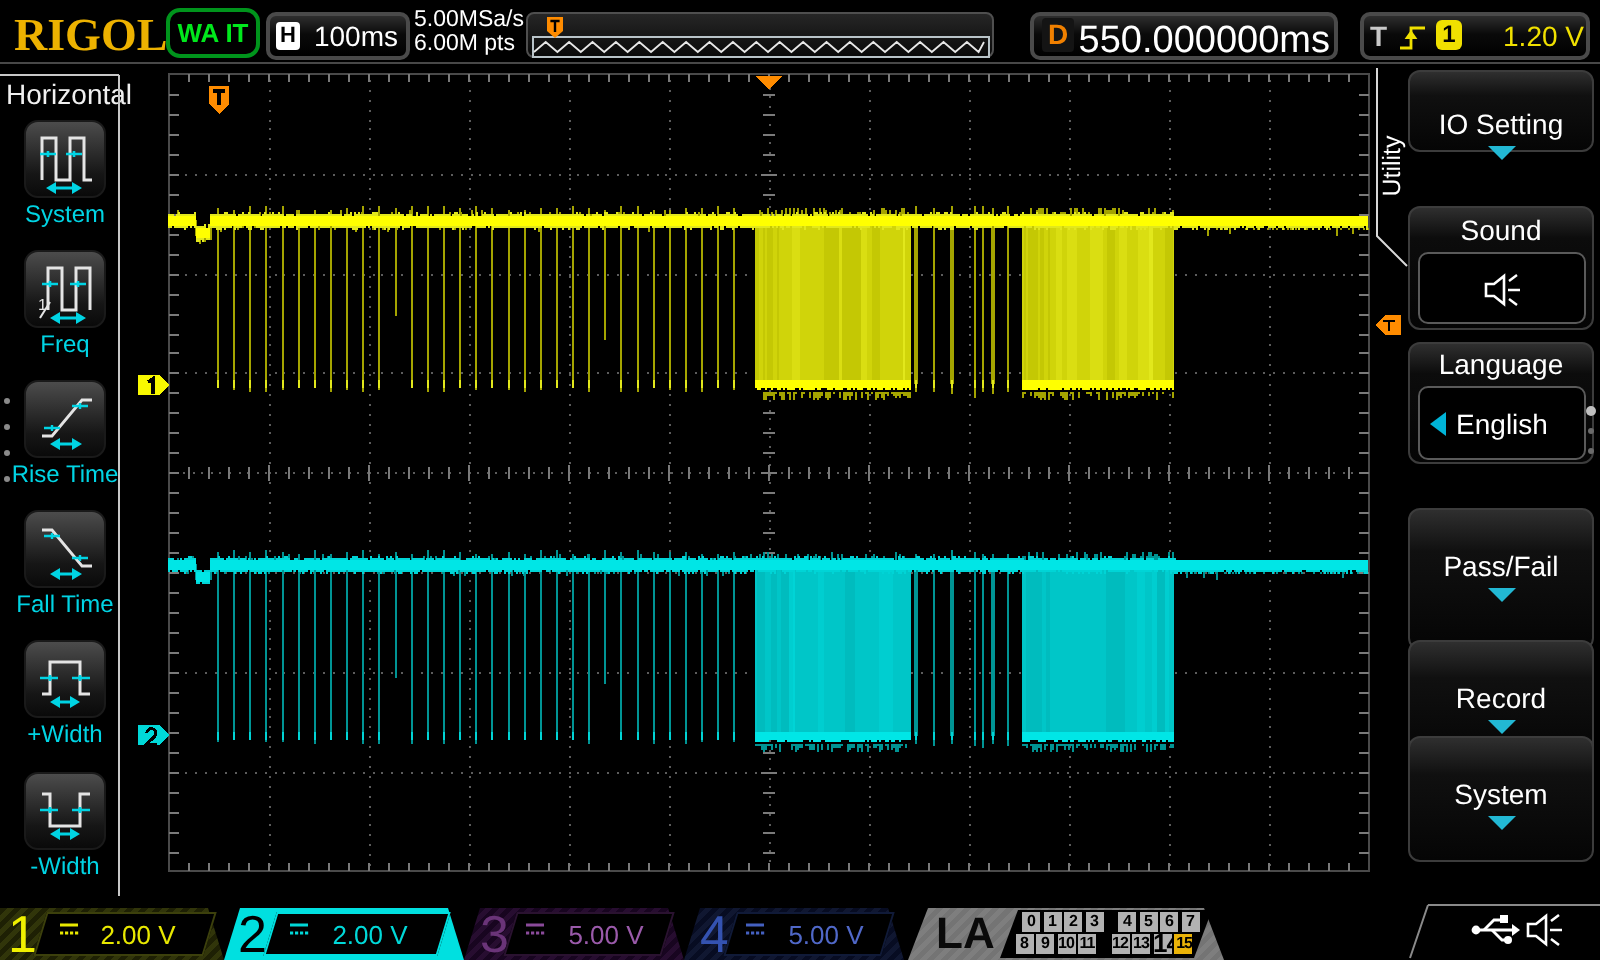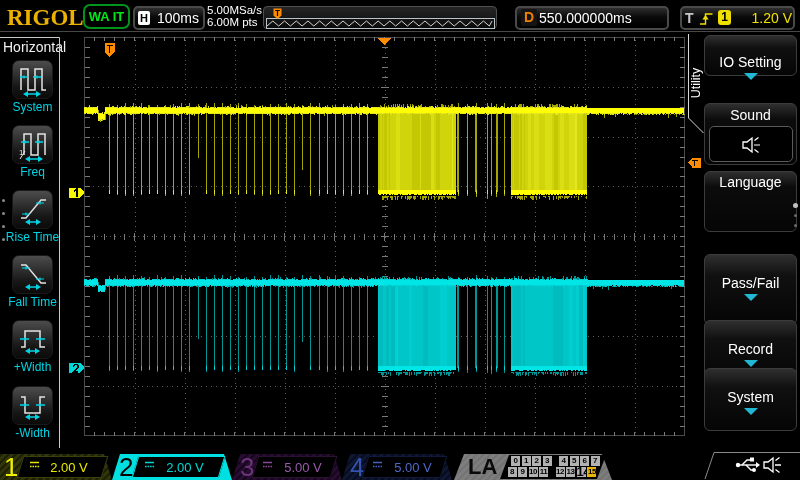--- a/index.html
+++ b/index.html
@@ -52,21 +52,21 @@
 <div class="abs" style="left:207px;top:4px;font-size:11.5px;line-height:12px;color:#fff">5.00MSa/s<br>6.00M pts</div>
 <div class="abs" style="left:263px;top:6px;width:234px;height:23px;background:linear-gradient(#262626,#0a0a0a);border:1px solid #4f4f4f;border-radius:4px"></div>
 <svg class="abs" width="800" height="480" style="left:0;top:0">
     <rect x="266.5" y="18.5" width="228" height="10" fill="none" stroke="#b9c4c9" stroke-width="1"></rect>
     <path d="M267.0 26.0 L272.85 21.0 L278.70000000000005 26.0 L284.55000000000007 21.0 L290.4000000000001 26.0 L296.2500000000001 21.0 L302.10000000000014 26.0 L307.95000000000016 21.0 L313.8000000000002 26.0 L319.6500000000002 21.0 L325.5000000000002 26.0 L331.35000000000025 21.0 L337.2000000000003 26.0 L343.0500000000003 21.0 L348.9000000000003 26.0 L354.75000000000034 21.0 L360.60000000000036 26.0 L366.4500000000004 21.0 L372.3000000000004 26.0 L378.15000000000043 21.0 L384.00000000000045 26.0 L389.8500000000005 21.0 L395.7000000000005 26.0 L401.5500000000005 21.0 L407.40000000000055 26.0 L413.25000000000057 21.0 L419.1000000000006 26.0 L424.9500000000006 21.0 L430.80000000000064 26.0 L436.65000000000066 21.0 L442.5000000000007 26.0 L448.3500000000007 21.0 L454.2000000000007 26.0 L460.05000000000075 21.0 L465.9000000000008 26.0 L471.7500000000008 21.0 L477.6000000000008 26.0 L483.45000000000084 21.0 L489.30000000000086 26.0 L492 21.0" fill="none" stroke="#e8e8e8" stroke-width="0.9"></path>
     <path d="M273.5 8.5h8v7l-4 3.5-4-3.5z" fill="#ff8c00"></path>
     <path d="M275.2 10.5h4.6M277.5 10.5v5.5" stroke="#000" stroke-width="1.2" fill="none"></path>
   </svg>
 <div class="abs gradbox" style="left:515px;top:6px;width:154px;height:24px">
     <div class="abs" style="left:4px;top:1px;width:16px;height:17px;background:#141414;border-radius:2px;color:#f08000;font-weight:bold;font-size:14px;text-align:center;line-height:17px">D</div>
-    <div class="abs" style="left:22px;top:2px;width:126px;text-align:left;font-size:14px;color:#fff">550.000000ms</div>
+    <div class="abs" style="left:22px;top:2px;width:126px;text-align:right;font-size:19px;color:#fff">550.000000ms</div>
   </div>
 <div class="abs gradbox" style="left:680px;top:6px;width:115px;height:24px">
     <div class="abs" style="left:3px;top:2px;font-size:14px;font-weight:bold;color:#c8c8c8">T</div>
     <svg class="abs" style="left:17px;top:3px" width="18" height="16">
       <path d="M1 13h5.5V3h7" fill="none" stroke="#f0e000" stroke-width="1.4"></path>
       <path d="M6.5 4l-3.2 4.5h6.4z" fill="#f0e000"></path>
     </svg>
     <div class="abs" style="left:36px;top:2px;width:13px;height:15px;background:#f0e000;border-radius:3px;color:#000;font-weight:bold;font-size:12px;text-align:center;line-height:15px">1</div>
     <div class="abs" style="left:56px;top:2px;width:54px;text-align:right;font-size:14px;color:#f0e000">1.20 V</div>
   </div>
@@ -147,20 +147,21 @@
   </div>
 <div class="btn" style="top:103px;height:62px;background:linear-gradient(#2f2f2f,#0c0c0c 25%,#050505)">
     <div class="btnlbl" style="margin-top:3px">Sound</div>
     <div style="position:absolute;left:4px;top:22px;width:84px;height:36px;background:#000;border:1px solid #5a5a5a;border-radius:5px;text-align:center"><svg width="22" height="22" style="margin-top:7px">
         <path d="M3 8v6h4l5 4V4L7 8z" fill="none" stroke="#fff" stroke-width="1.3"></path>
         <path d="M14 11h6M14.5 6.5l4-3M14.5 15.5l4 3" stroke="#fff" stroke-width="1.2"></path>
       </svg></div>
   </div>
 <div class="btn" style="top:171px;height:61px;background:linear-gradient(#2f2f2f,#0c0c0c 25%,#050505)">
     <div class="btnlbl" style="margin-top:2px">Language</div>
+    <div style="position:absolute;left:4px;top:21px;width:84px;height:37px;background:#000;border:1px solid #5a5a5a;border-radius:5px;color:#fff;font-size:14px;line-height:36px">English<div style="position:absolute;left:5px;top:12px;width:0;height:0;border-top:6px solid transparent;border-bottom:6px solid transparent;border-right:8px solid #00b4d8"></div></div>
   </div>
 <div class="abs" style="left:793px;top:203px;width:5px;height:5px;border-radius:3px;background:#c0c0c0"></div>
 <div class="abs" style="left:794px;top:214px;width:3px;height:3px;border-radius:2px;background:#6a6a6a"></div>
 <div class="abs" style="left:794px;top:224px;width:3px;height:3px;border-radius:2px;background:#6a6a6a"></div>
 <div class="btn" style="top:254px;height:71px">
     <div style="margin-top:20px" class="btnlbl">Pass/Fail</div>
     <div class="tri-d"></div>
   </div>
 <div class="btn" style="top:320px;height:62px">
     <div style="margin-top:20px" class="btnlbl">Record</div>

